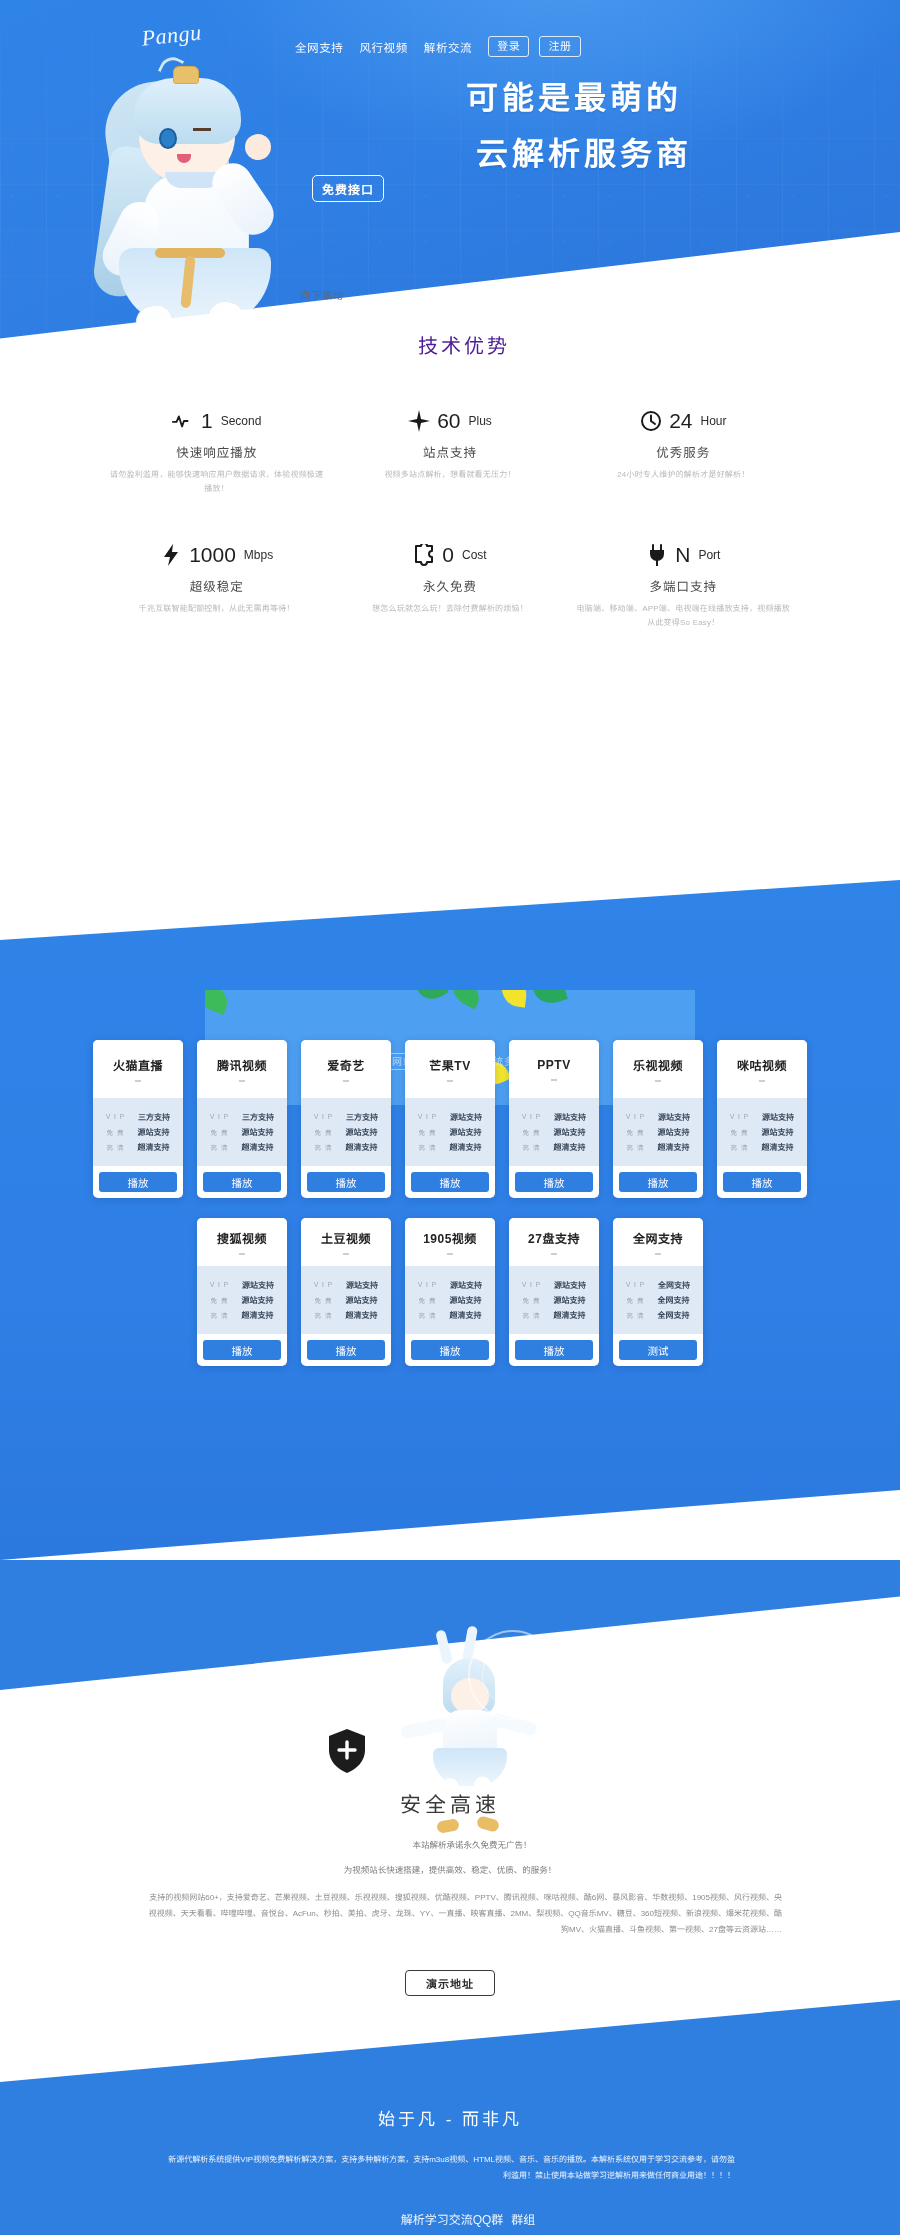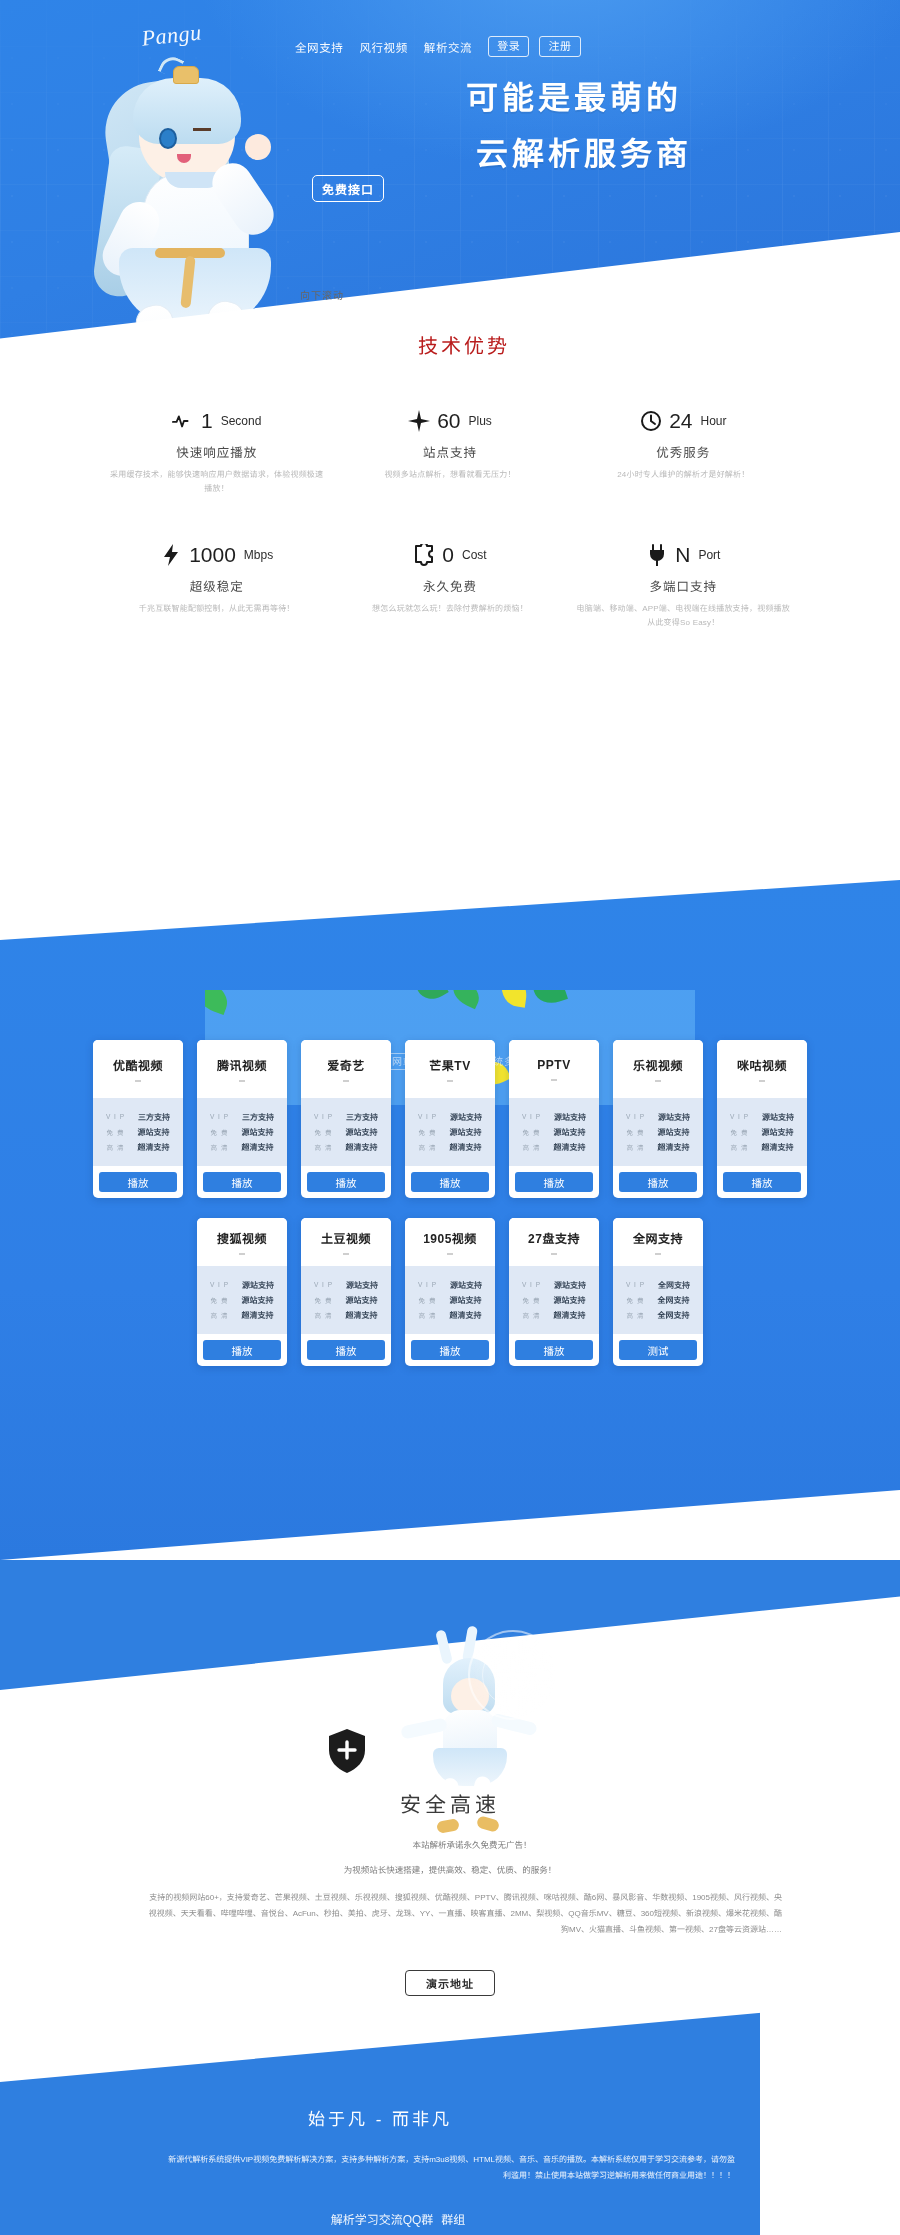--- a/index.html
+++ b/index.html
@@ -118,21 +118,21 @@
 
   
   .scroll-hint{
     position:absolute;left:300px;top:287px;
     font-size:10px;color:#666;letter-spacing:1px;
   }
 
   
   .tech{position:absolute;left:0;top:330px;width:900px;}
   .tech h2{
-    text-align:center;font-size:20px;font-weight:normal;color:#b91c1c;letter-spacing:3px;
+    text-align:center;font-size:20px;font-weight:normal;color:#4c1d95;letter-spacing:3px;
     margin-left:28px;
   }
   .tech-grid{
     margin:50px auto 0;width:700px;
     display:grid;grid-template-columns:repeat(3,1fr);row-gap:48px;
   }
   .tech-item{text-align:center;padding:0 8px;}
   .tech-head{display:flex;align-items:center;justify-content:center;gap:7px;}
   .tech-ico{width:22px;height:22px;display:inline-flex;align-items:center;justify-content:center;}
   .tech-ico svg{display:block;}
@@ -249,21 +249,21 @@
     content:"";position:absolute;left:12px;top:12px;right:12px;bottom:12px;border-radius:50%;
     border:1px solid rgba(255,255,255,.45);
   }
   .seal:after{
     content:"";position:absolute;left:30px;top:24px;width:30px;height:42px;border-radius:50% 50% 40% 40%;
     border:1.4px solid rgba(255,255,255,.6);
   }
 
   
   .footer{
-    position:absolute;left:0;top:2000px;width:760px;height:235px;
+    position:absolute;left:0;top:2000px;width:900px;height:235px;
     background:#2f7fe0;color:#fff;
   }
   .footer-cut{
     position:absolute;left:0;top:0;width:900px;height:82px;background:#fff;
     clip-path:polygon(0 0,100% 0,100% 0,0 100%);
   }
   .footer h3{
     position:absolute;left:0;right:0;top:105px;text-align:center;
     font-size:17px;font-weight:normal;letter-spacing:3px;
   }
@@ -341,21 +341,21 @@
         <div class="tech-head">
           <span class="tech-ico">
             <svg width="24" height="16" viewBox="0 0 24 16">
                 <path d="M1 9 H5 L7.5 3 L11 14 L13 8 H17" stroke="#1a1a1a" stroke-width="2" fill="none" stroke-linecap="round" stroke-linejoin="round"></path>
               </svg>
           </span>
           <span class="tech-num">1</span>
           <span class="tech-unit">Second</span>
         </div>
         <div class="tech-name">快速响应播放</div>
-        <div class="tech-desc">采用缓存技术，能够快速响应用户数据请求，体验视频极速播放！</div>
+        <div class="tech-desc">请勿盈利滥用，能够快速响应用户数据请求，体验视频极速播放！</div>
       </div>
 
       <div class="tech-item">
         <div class="tech-head">
           <span class="tech-ico">
             <svg width="22" height="22" viewBox="0 0 22 22">
                 <path d="M11 0 L13 9 L22 11 L13 13 L11 22 L9 13 L0 11 L9 9 Z" fill="#1a1a1a"></path>
               </svg>
           </span>
           <span class="tech-num">60</span>
@@ -445,21 +445,21 @@
       </div>
       <div class="sub2">其他请自行测试！</div>
     </div>
 
     <div class="cards">
 
       <div class="card-row r1">
 
         <div class="card tall">
           <div class="card-top">
-              <div class="card-title">优酷视频</div>
+              <div class="card-title">火猫直播</div>
               <div class="card-dot"></div>
             </div>
           <div class="card-body">
             <div class="crow">
                 <span class="ck">V I P</span>
                 <span class="cv">三方支持</span>
               </div>
             <div class="crow">
                 <span class="ck">免 费</span>
                 <span class="cv">源站支持</span>

